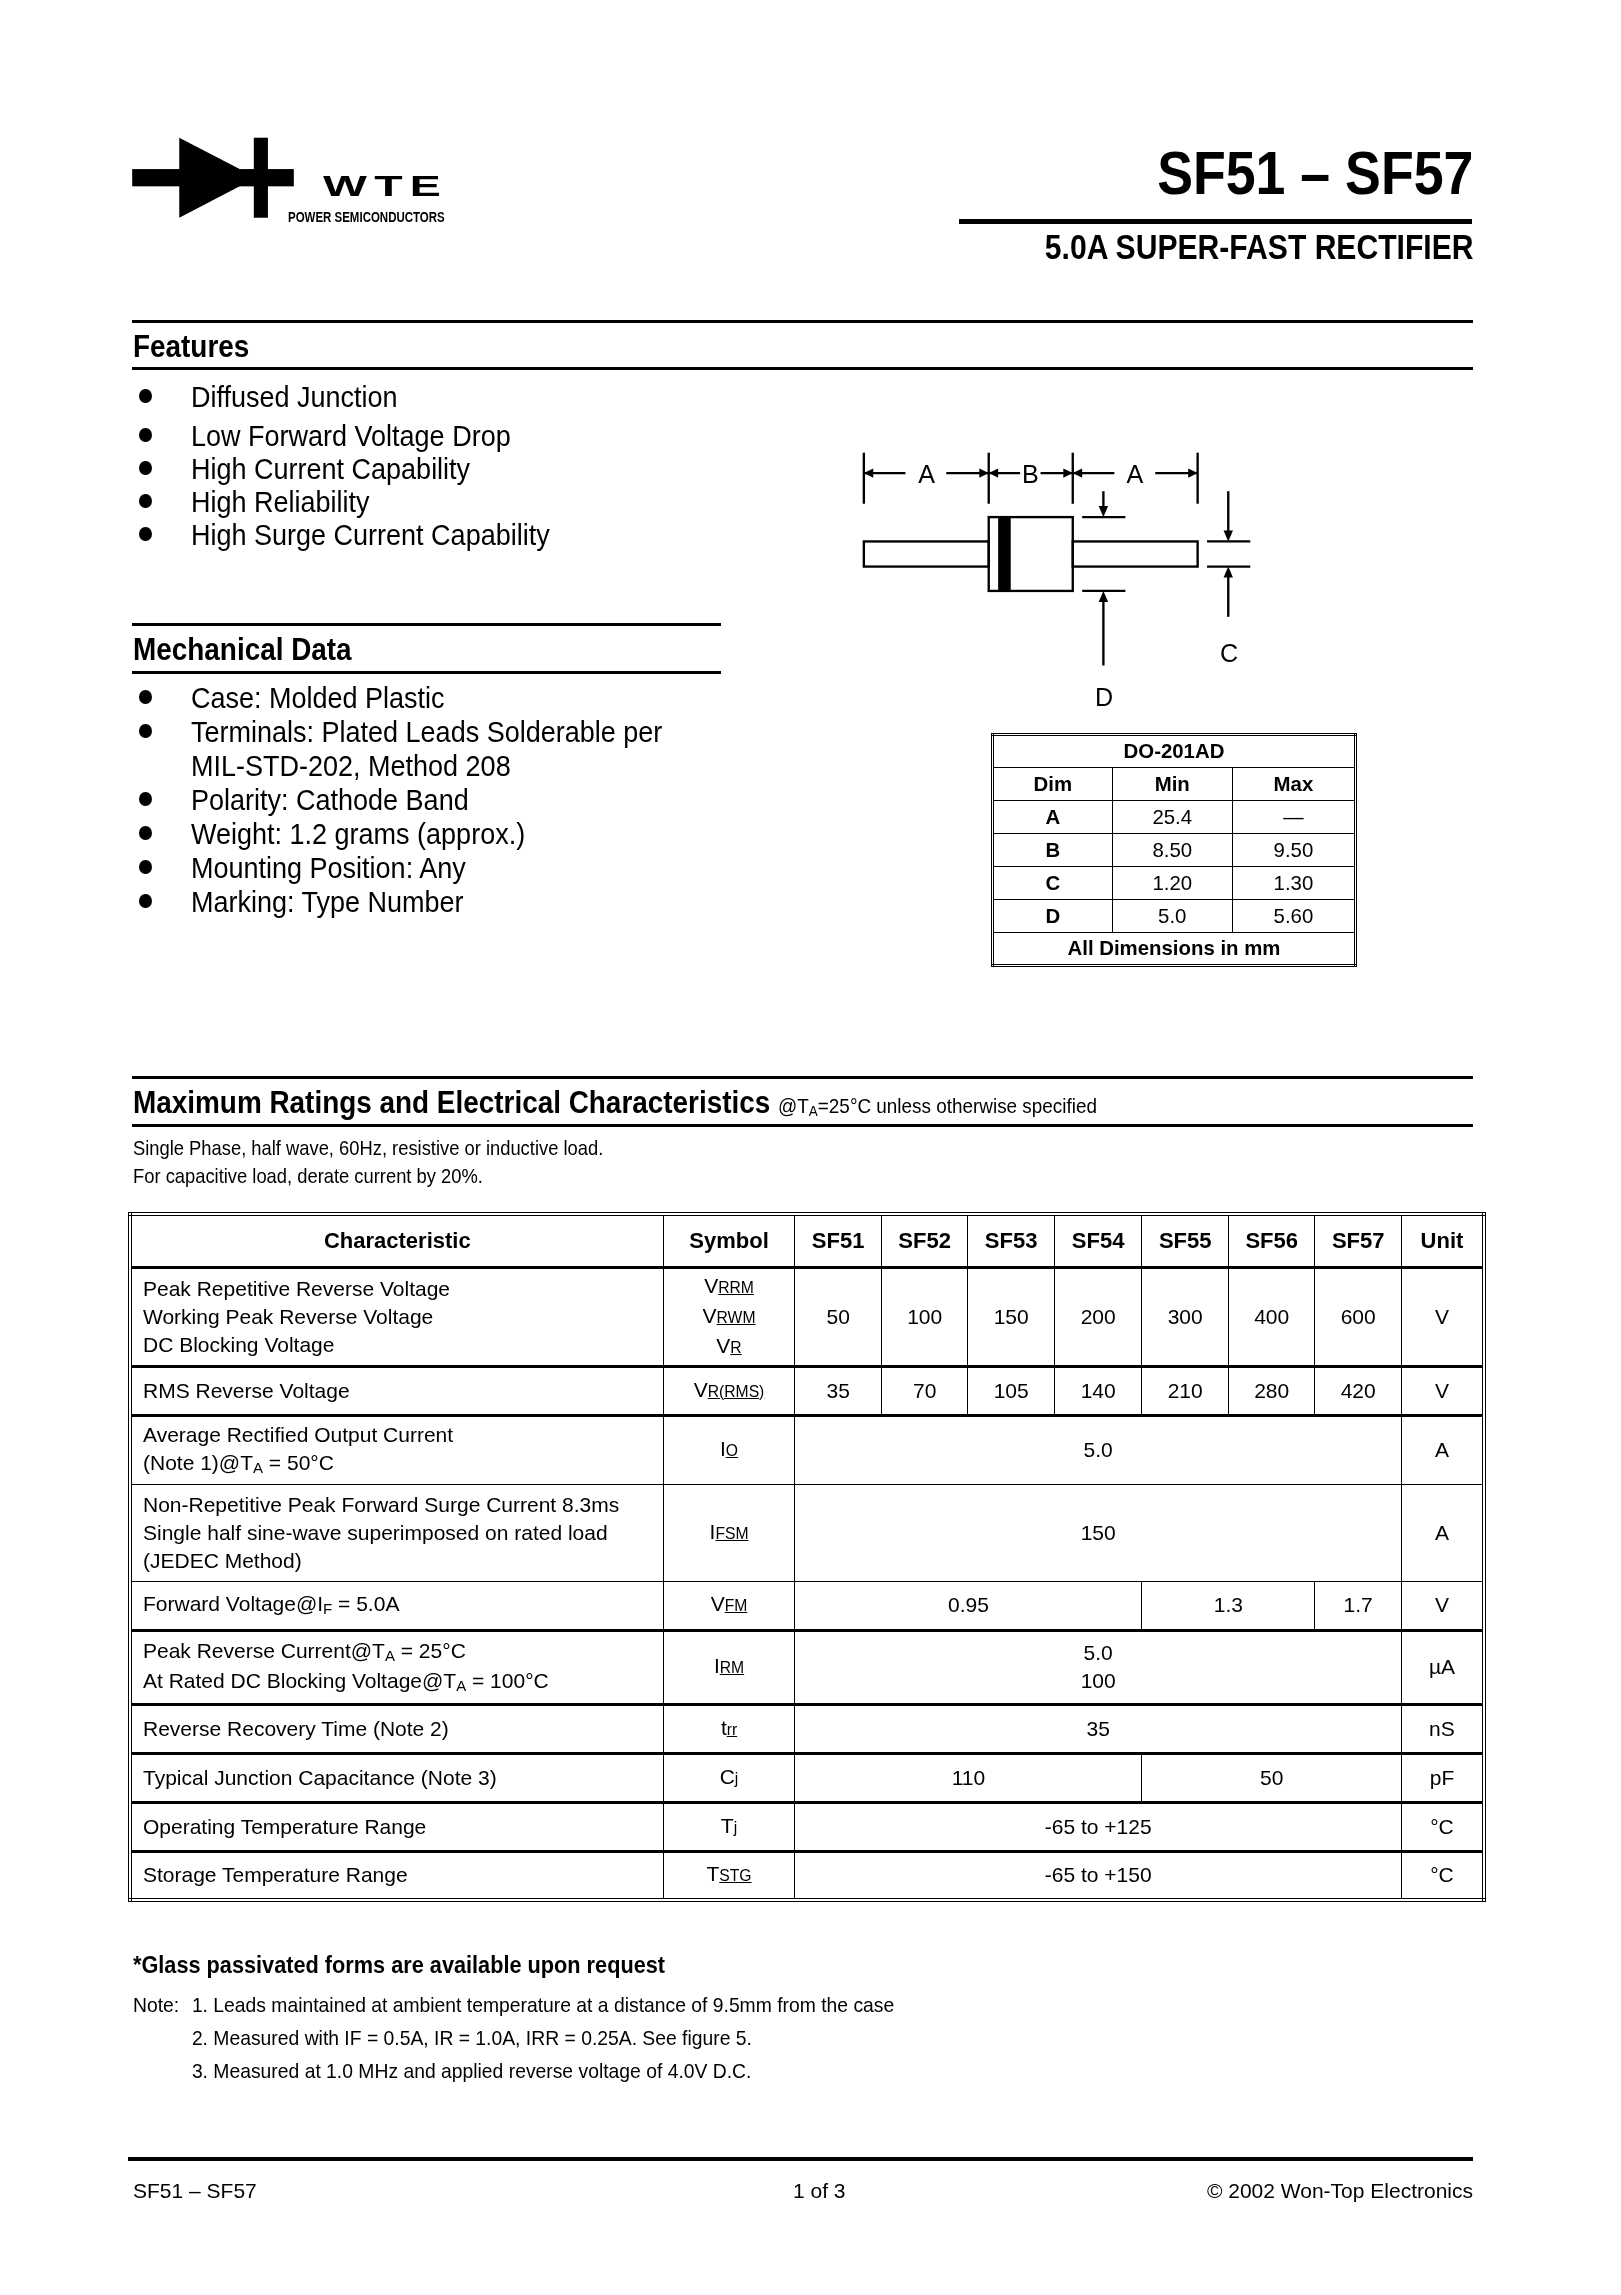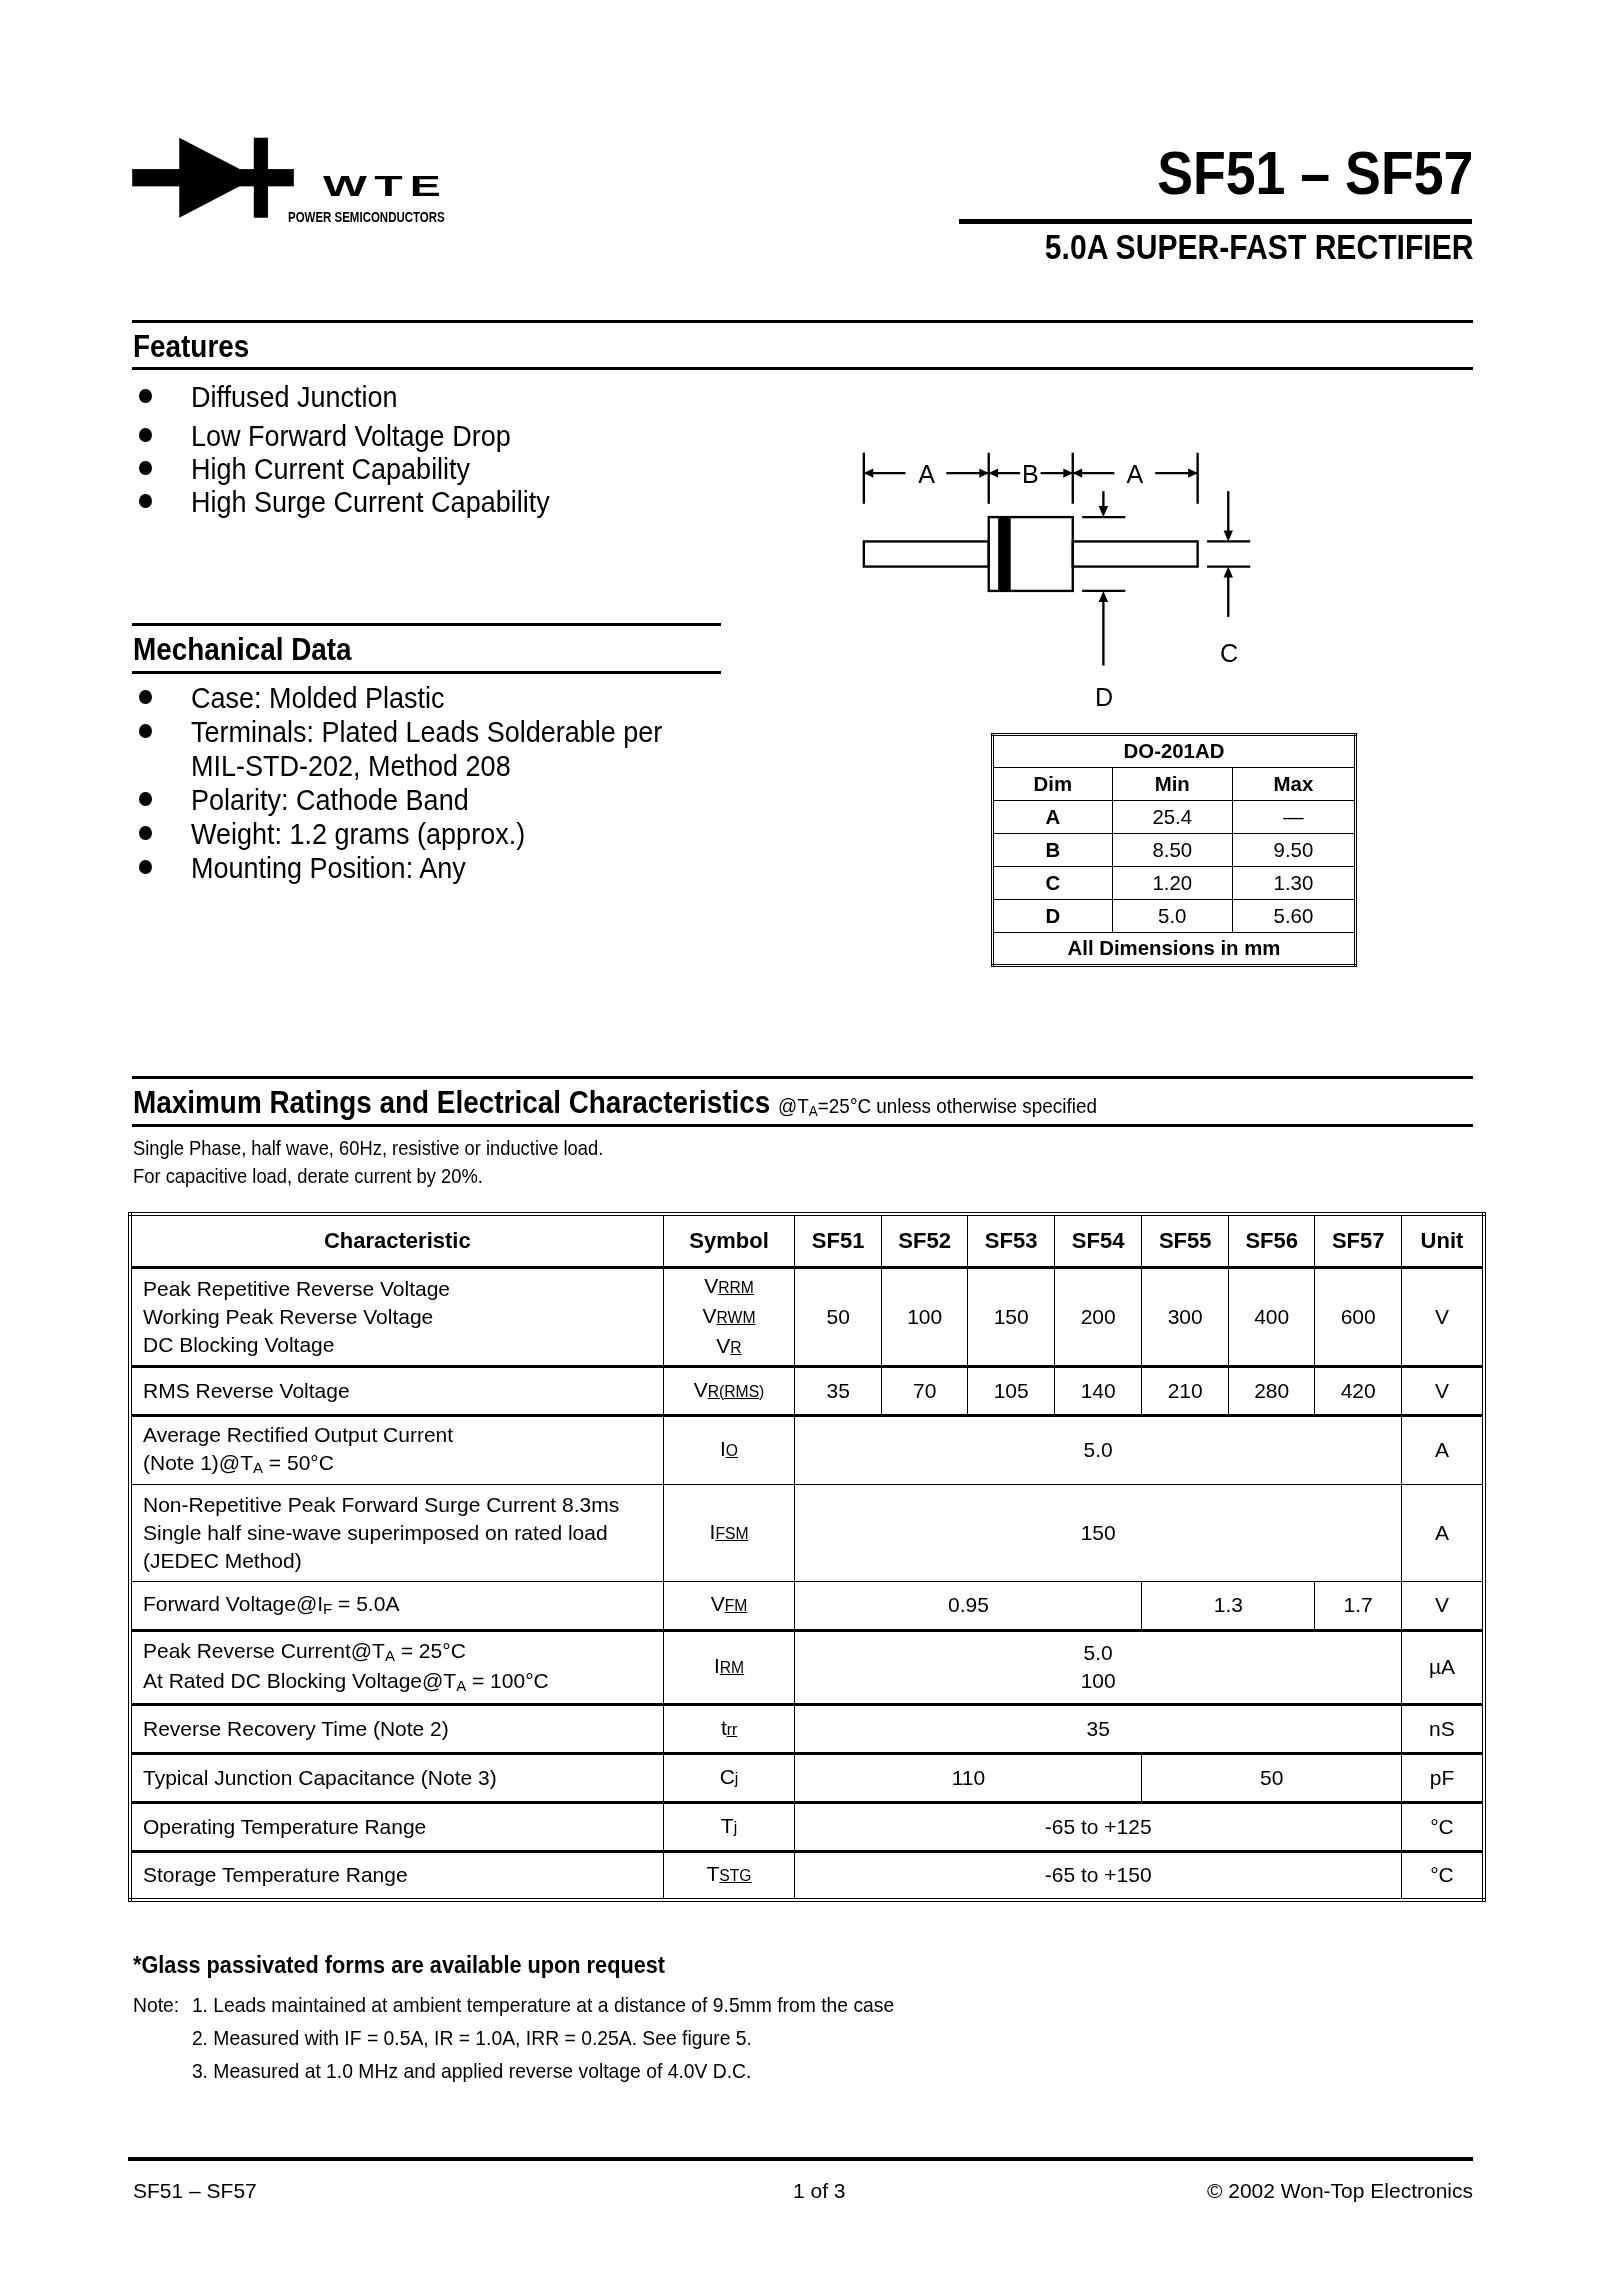--- a/index.html
+++ b/index.html
@@ -81,20 +81,24 @@
   <li style="height:33px">
       <span class="dot"></span>
       <span class="txt">Low Forward Voltage Drop</span>
     </li>
   <li style="height:33px">
       <span class="dot"></span>
       <span class="txt">High Current Capability</span>
     </li>
   <li style="height:33px">
       <span class="dot"></span>
+      <span class="txt">High Reliability</span>
+    </li>
+  <li style="height:33px">
+      <span class="dot"></span>
       <span class="txt">High Surge Current Capability</span>
     </li>
 </ul>
 
 <div class="abs rule" style="left:132px;top:623px;width:589px;"></div>
 <div class="abs sec-title" style="left:133px;top:634px;">Mechanical Data</div>
 <div class="abs rule" style="left:132px;top:671px;width:589px;"></div>
 <ul class="abs bullet-list" style="left:133px;top:681px;width:628px;text-align:right;">
   <li style="height:34px">
       <span class="dot"></span>
@@ -111,20 +115,24 @@
       <span class="dot"></span>
       <span class="txt">Polarity: Cathode Band</span>
     </li>
   <li style="height:34px">
       <span class="dot"></span>
       <span class="txt">Weight: 1.2 grams (approx.)</span>
     </li>
   <li style="height:34px">
       <span class="dot"></span>
       <span class="txt">Mounting Position: Any</span>
+    </li>
+  <li style="height:34px">
+      <span class="dot"></span>
+      <span class="txt">Marking: Type Number</span>
     </li>
 </ul>
 
 <svg class="abs" style="left:856px;top:440px" width="644" height="283" viewBox="0 0 820 360">
   <g stroke="#000" stroke-width="3" fill="none">
 
     <line x1="10" y1="16" x2="10" y2="81"></line>
     <line x1="169" y1="16" x2="169" y2="81"></line>
     <line x1="276" y1="16" x2="276" y2="81"></line>
     <line x1="435" y1="16" x2="435" y2="81"></line>

